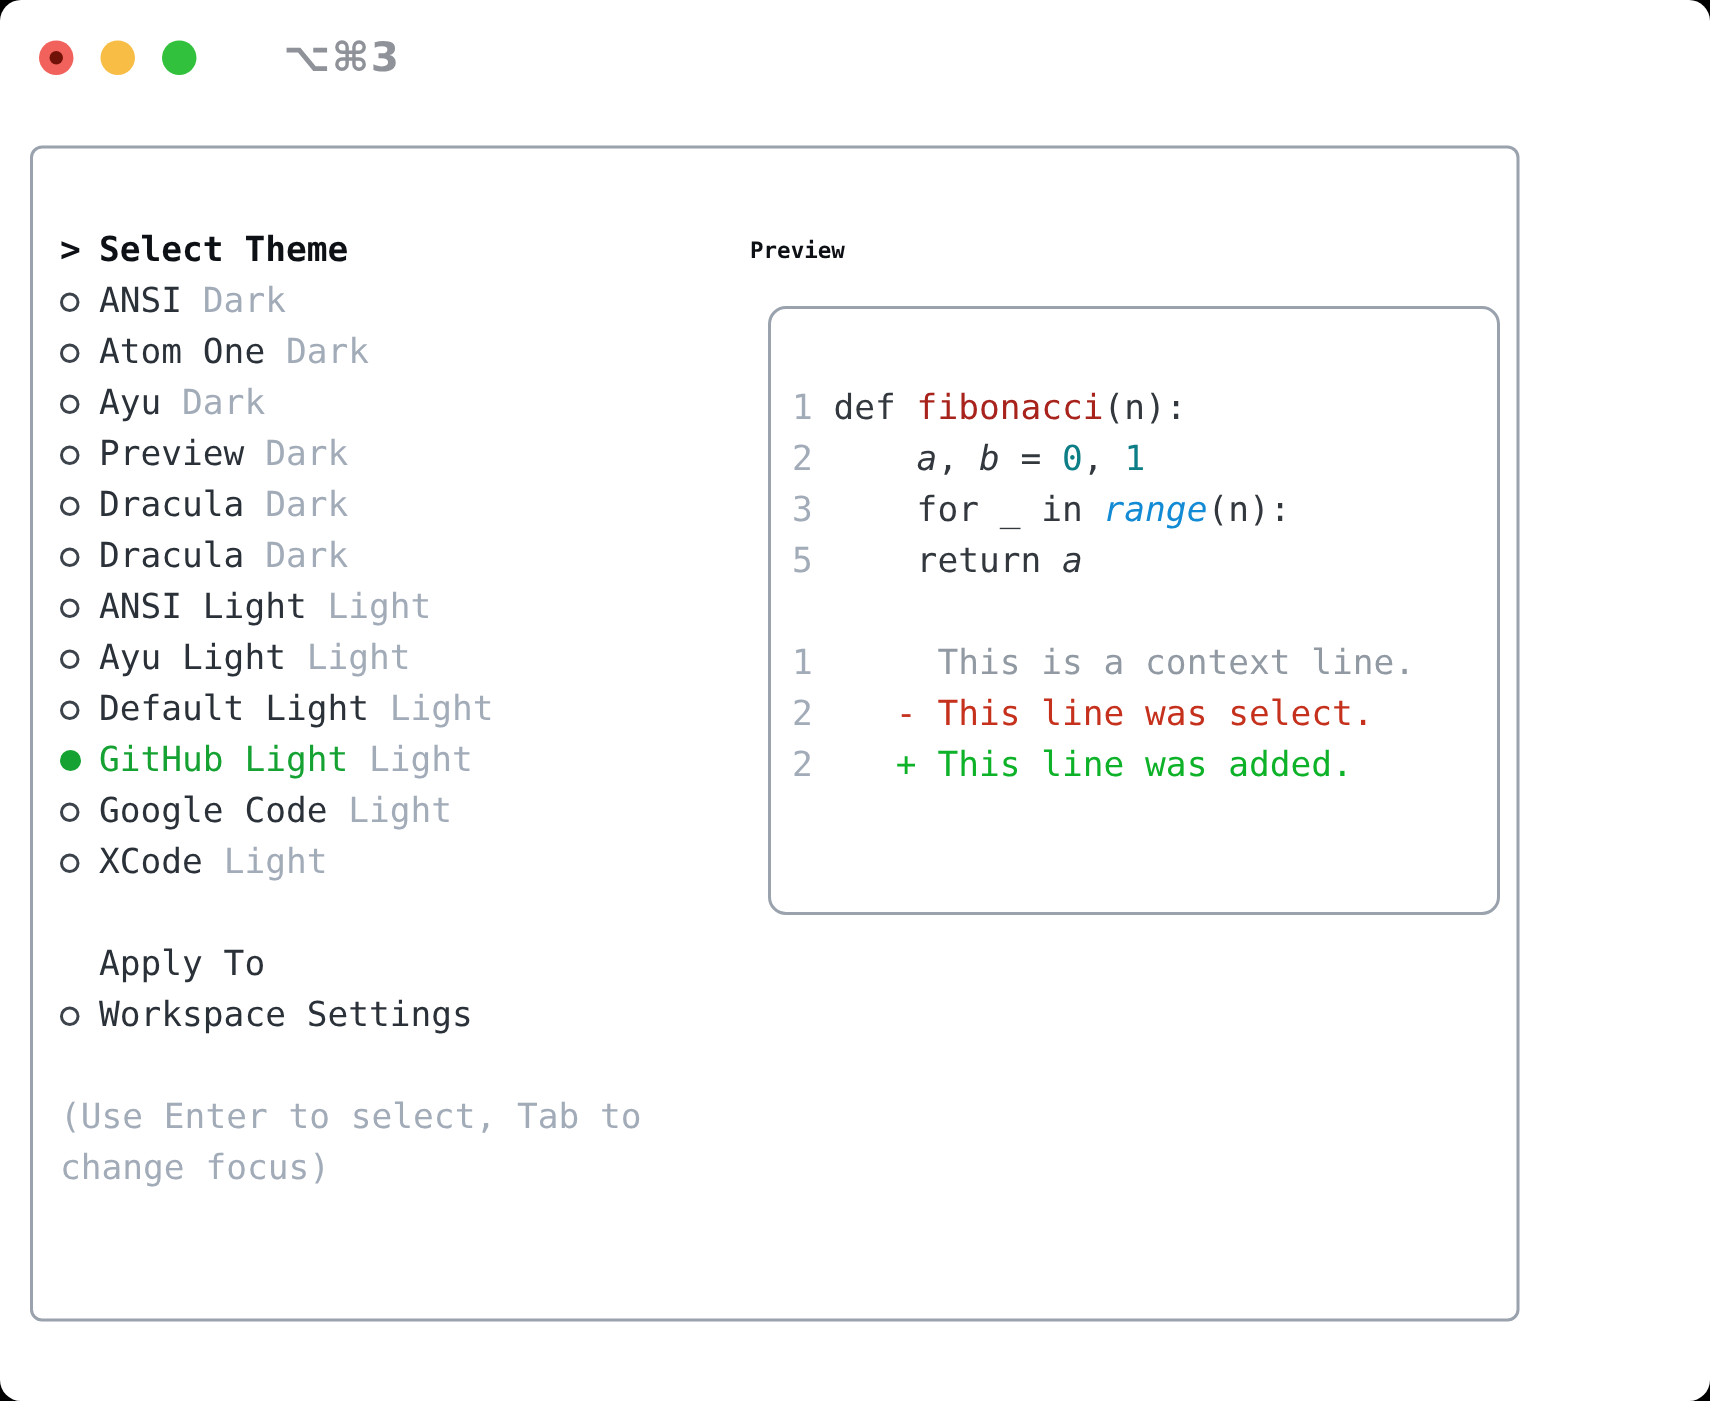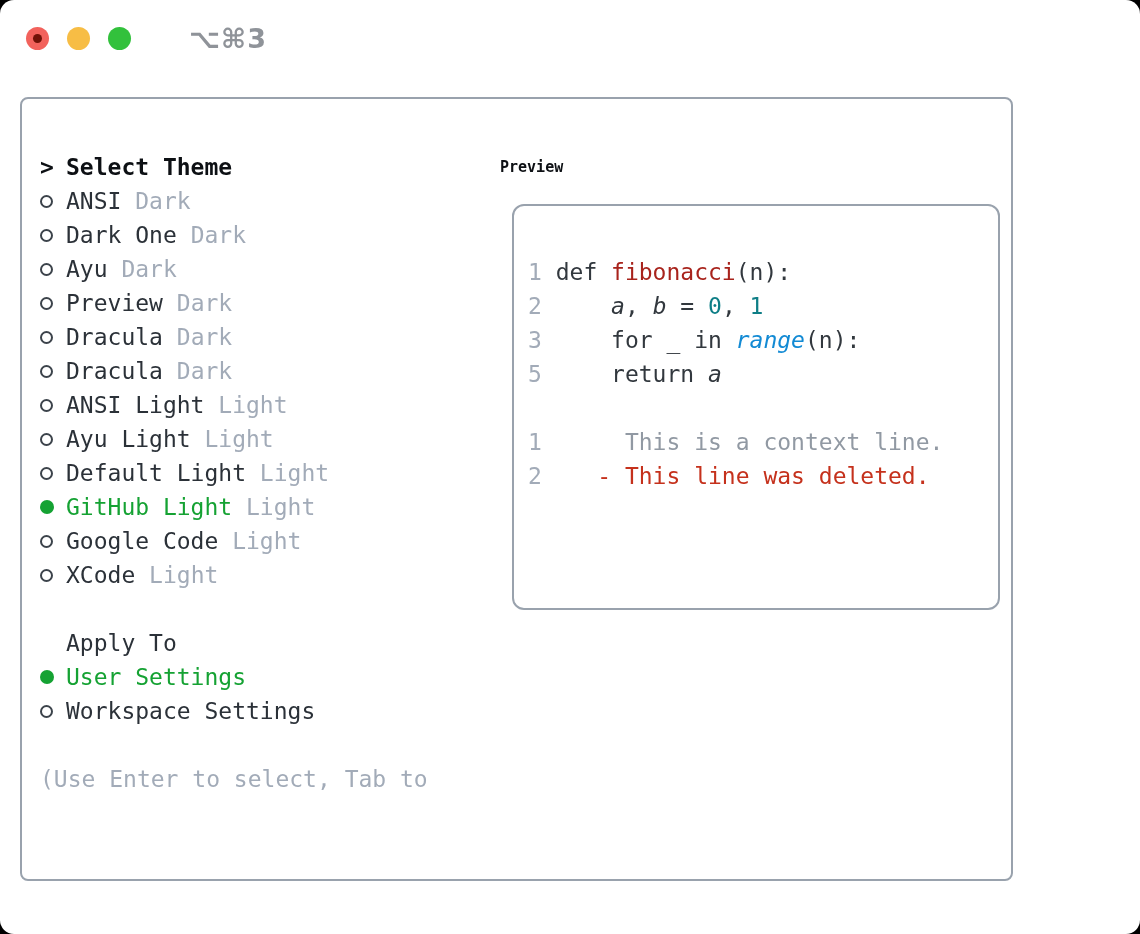--- a/index.html
+++ b/index.html
@@ -79,51 +79,52 @@
   </div>
 
   <div class="panel">
     <div class="left-col">
       <div class="row">
         <span class="gutter caret">&gt;</span>
         <span class="header-text">Select Theme</span>
       </div>
       <div id="theme-items">
           <div class="row"><span class="gutter"><span class="bullet"></span></span><span class="theme-name">ANSI</span><span class="variant">Dark</span></div>
-          <div class="row"><span class="gutter"><span class="bullet"></span></span><span class="theme-name">Dark One</span><span class="variant">Dark</span></div>
+          <div class="row"><span class="gutter"><span class="bullet"></span></span><span class="theme-name">Atom One</span><span class="variant">Dark</span></div>
           <div class="row"><span class="gutter"><span class="bullet"></span></span><span class="theme-name">Ayu</span><span class="variant">Dark</span></div>
           <div class="row"><span class="gutter"><span class="bullet"></span></span><span class="theme-name">Preview</span><span class="variant">Dark</span></div>
           <div class="row"><span class="gutter"><span class="bullet"></span></span><span class="theme-name">Dracula</span><span class="variant">Dark</span></div>
           <div class="row"><span class="gutter"><span class="bullet"></span></span><span class="theme-name">Dracula</span><span class="variant">Dark</span></div>
           <div class="row"><span class="gutter"><span class="bullet"></span></span><span class="theme-name">ANSI Light</span><span class="variant">Light</span></div>
           <div class="row"><span class="gutter"><span class="bullet"></span></span><span class="theme-name">Ayu Light</span><span class="variant">Light</span></div>
           <div class="row"><span class="gutter"><span class="bullet"></span></span><span class="theme-name">Default Light</span><span class="variant">Light</span></div>
           <div class="row"><span class="gutter"><span class="bullet selected"></span></span><span class="theme-name selected-text">GitHub Light</span><span class="variant">Light</span></div>
           <div class="row"><span class="gutter"><span class="bullet"></span></span><span class="theme-name">Google Code</span><span class="variant">Light</span></div>
           <div class="row"><span class="gutter"><span class="bullet"></span></span><span class="theme-name">XCode</span><span class="variant">Light</span></div>
         </div>
       <div class="row"></div>
       <div class="row">
         <span class="gutter"></span>
         <span>Apply To</span>
       </div>
       <div id="apply-items">
-          <div class="row"><span class="gutter"><span class="bullet selected"></span></span><span class="apply-name selected-text">User Settings</span></div>
           <div class="row"><span class="gutter"><span class="bullet"></span></span><span class="apply-name">Workspace Settings</span></div>
         </div>
       <div class="row"></div>
       <div class="row hint-row">(Use Enter to select, Tab to</div>
+      <div class="row hint-row">change focus)</div>
     </div>
 
     <div class="preview-label">Preview</div>
     <div class="preview-box">
       <div id="preview-lines">
           <div class="pline"><span class="lnum">1</span><span class="seg-code">def </span><span class="seg-func">fibonacci</span><span class="seg-code">(n):</span></div>
           <div class="pline"><span class="lnum">2</span><span class="seg-code">    </span><span class="seg-var">a</span><span class="seg-code">, </span><span class="seg-var">b</span><span class="seg-code"> = </span><span class="seg-num">0</span><span class="seg-code">, </span><span class="seg-num">1</span></div>
           <div class="pline"><span class="lnum">3</span><span class="seg-code">    for _ in </span><span class="seg-builtin">range</span><span class="seg-code">(n):</span></div>
           <div class="pline"><span class="lnum">5</span><span class="seg-code">    return </span><span class="seg-var">a</span></div>
           <div class="pline"><span class="lnum"></span></div>
           <div class="pline"><span class="lnum">1</span><span class="seg-context">     This is a context line.</span></div>
-          <div class="pline"><span class="lnum">2</span><span class="seg-deleted">   - This line was deleted.</span></div>
+          <div class="pline"><span class="lnum">2</span><span class="seg-deleted">   - This line was select.</span></div>
+          <div class="pline"><span class="lnum">2</span><span class="seg-added">   + This line was added.</span></div>
         </div>
     </div>
   </div>
 </div>
 
 </body></html>

